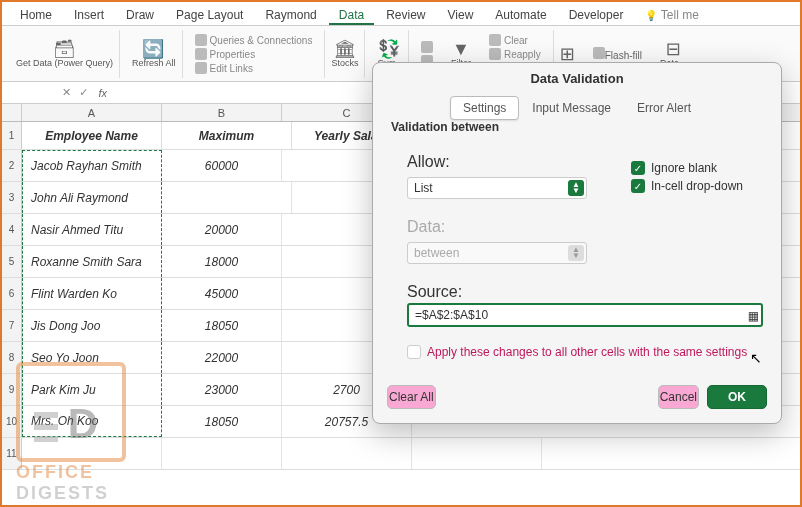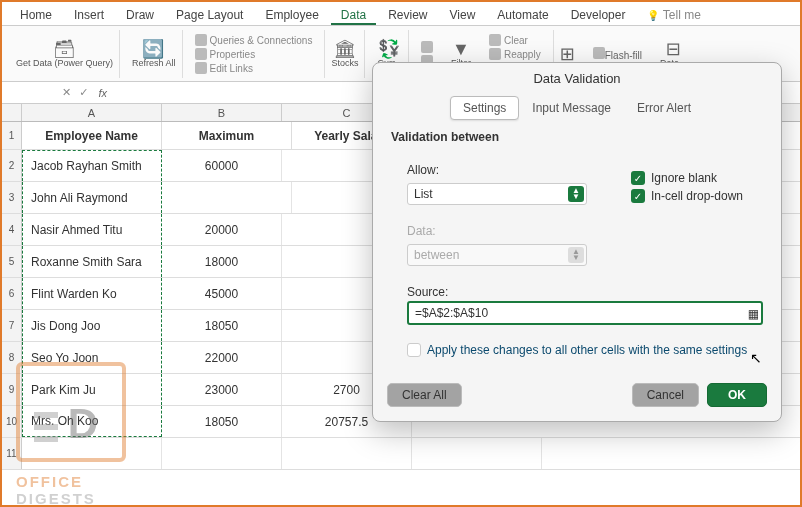--- a/index.html
+++ b/index.html
@@ -33,76 +33,76 @@
   .colheads { display: flex; height: 18px; background: #f3f3f3; border-bottom: 1px solid #bbb; font-size: 11px; color: #555; }
   .colheads .corner { width: 20px; border-right: 1px solid #ccc; }
   .colheads .ch { text-align: center; border-right: 1px solid #ccc; line-height: 18px; }
   .chA { width: 140px; } .chB { width: 120px; } .chC { width: 130px; } .chD { width: 130px; }
 
   .rows { }
   .row { display: flex; height: 32px; border-bottom: 1px solid #ddd; }
   .row.hdr { height: 28px; }
   .rowh { width: 20px; background: #f3f3f3; border-right: 1px solid #ccc; text-align: center; font-size: 10px; color: #555; line-height: 32px; }
   .row.hdr .rowh { line-height: 28px; }
-  .cell { border-right: 1px solid #eee; padding: 0 8px; display: flex; align-items: center; font-size: 12px; }
+  .cell { border-right: 1px solid #eee; padding: 0 8px; display: flex; align-items: center; font-size: 12px; font-style: italic; }
   .cA { width: 140px; } .cB { width: 120px; justify-content: center; } .cC { width: 130px; justify-content: center; } .cD { width: 130px; justify-content: center; }
   .row.hdr .cell { font-weight: 700; justify-content: center; background: #fff; border-right: 1px solid #ddd; }
   .row .cell { border-right: 1px solid #e4e4e4; }
   .cA.sel { border-left: 1.5px dashed #1a7a3e; border-right: 1.5px dashed #1a7a3e; }
   .row.first-sel .cA { border-top: 1.5px dashed #1a7a3e; }
   .row.last-sel .cA { border-bottom: 1.5px dashed #1a7a3e; }
 
   
   .dialog { position: absolute; left: 370px; top: 60px; width: 410px; background: #f5f5f5; border: 1px solid #aaa; border-radius: 8px; box-shadow: 0 10px 30px rgba(0,0,0,.25); }
-  .dlg-title { text-align: center; font-weight: 400; font-size: 13px; padding: 8px 0 10px; color: #333; }
-  .dlg-tabs { display: flex; justify-content: center; gap: 0; margin-bottom: 10px; }
+  .dlg-title { text-align: center; font-weight: 700; font-size: 13px; padding: 8px 0 10px; color: #333; }
+  .dlg-tabs { display: flex; justify-content: center; gap: 0; margin-bottom: 0; }
   .dlg-tab { padding: 4px 12px; font-size: 12px; background: #f5f5f5; border: 1px solid transparent; color: #555; cursor: pointer; }
   .dlg-tab.active { background: #fff; border: 1px solid #bbb; border-radius: 4px; box-shadow: 0 1px 2px rgba(0,0,0,.1); }
   .dlg-body { padding: 0 18px 12px; }
   .dlg-section { font-weight: 600; font-size: 12px; margin-bottom: 8px; color: #333; }
   .dlg-row { display: flex; align-items: center; margin: 6px 0 6px 16px; gap: 10px; }
-  .dlg-label { font-size: 12px; color: #333; margin: 19px 0 2px 16px; }
+  .dlg-label { font-size: 16px; color: #333; margin: 19px 0 2px 16px; }
   .dlg-label.dim { color: #aaa; }
   .dlg-select { width: 180px; height: 22px; border: 1px solid #ccc; border-radius: 3px; background: #fff; display: flex; align-items: center; padding: 0 6px; font-size: 12px; position: relative; }
   .dlg-select.dim { color: #aaa; background: #f9f9f9; }
   .sel-arrows { position: absolute; right: 2px; top: 2px; width: 16px; height: 16px; background: #1a7a3e; border-radius: 3px; color: #fff; font-size: 8px; display: flex; flex-direction: column; align-items: center; justify-content: center; line-height: 6px; }
   .sel-arrows.dim { background: #ddd; color: #999; }
   .chk { display: flex; align-items: center; gap: 6px; font-size: 12px; margin: 4px 0; }
   .chk .box { width: 14px; height: 14px; background: #1a7a3e; border-radius: 3px; color: #fff; font-size: 10px; display: flex; align-items: center; justify-content: center; }
   .chk.dim .box { background: #fff; border: 1px solid #ccc; }
-  .chk.dim { color: #0c4a6e; }
+  .chk.dim { color: #be185d; }
   .right-checks { position: absolute; left: 240px; top: 0; }
   .dlg-field-wrap { position: relative; }
   .dlg-input { width: 356px; height: 24px; border: 2px solid #1a7a3e; border-radius: 3px; background: #fff; padding: 0 24px 0 6px; font-size: 12px; margin: 2px 0 8px 16px; display: flex; align-items: center; }
   .apply-row { display: flex; align-items: center; gap: 6px; margin: 14px 0 0 16px; color: #aaa; font-size: 11px; }
   .dlg-footer { display: flex; justify-content: space-between; align-items: center; padding: 10px 14px 14px; }
-  .btn { padding: 4px 14px; border-radius: 5px; font-size: 12px; border: 1px solid #bbb; background: #a3a3a3; cursor: pointer; }
+  .btn { padding: 4px 1px; border-radius: 5px; font-size: 12px; border: 1px solid #bbb; background: #f9a8d4; cursor: pointer; }
   .btn.ok { background: #1a7a3e; color: #fff; border-color: #156a34; font-weight: 600; padding: 4px 20px; }
   .footer-right { display: flex; gap: 8px; }
 
   
   .watermark { position: absolute; left: 14px; top: 360px; width: 150px; opacity: .45; pointer-events: none; }
   .wm-ic { width: 110px; height: 100px; border: 4px solid #e07a2a; border-radius: 6px; position: relative; }
   .wm-lines { position: absolute; left: 14px; top: 40px; }
   .wm-lines div { width: 24px; height: 6px; background: #999; margin: 6px 0; }
   .wm-d { position: absolute; right: 24px; top: 34px; font-size: 42px; font-weight: 800; color: #666; }
-  .wm-txt { font-size: 15px; letter-spacing: 2px; color: #e07a2a; font-weight: 700; margin-top: 11px; }
+  .wm-txt { font-size: 18px; letter-spacing: 2px; color: #e07a2a; font-weight: 700; margin-top: 0; }
   .wm-txt .g { color: #999; }
 
   .cursor { position: absolute; left: 748px; top: 348px; font-size: 14px; color: #000; }
 </style>
 </head>
 <body>
 
 <div class="ribbon-tabs">
   <div class="ribbon-tab">Home</div>
   <div class="ribbon-tab">Insert</div>
   <div class="ribbon-tab">Draw</div>
   <div class="ribbon-tab">Page Layout</div>
-  <div class="ribbon-tab">Employee</div>
+  <div class="ribbon-tab">Raymond</div>
   <div class="ribbon-tab active">Data</div>
   <div class="ribbon-tab">Review</div>
   <div class="ribbon-tab">View</div>
   <div class="ribbon-tab">Automate</div>
   <div class="ribbon-tab">Developer</div>
   <div class="ribbon-tab tellme">Tell me</div>
 </div>
 
 <div class="ribbon-toolbar">
   <div class="rgroup">

